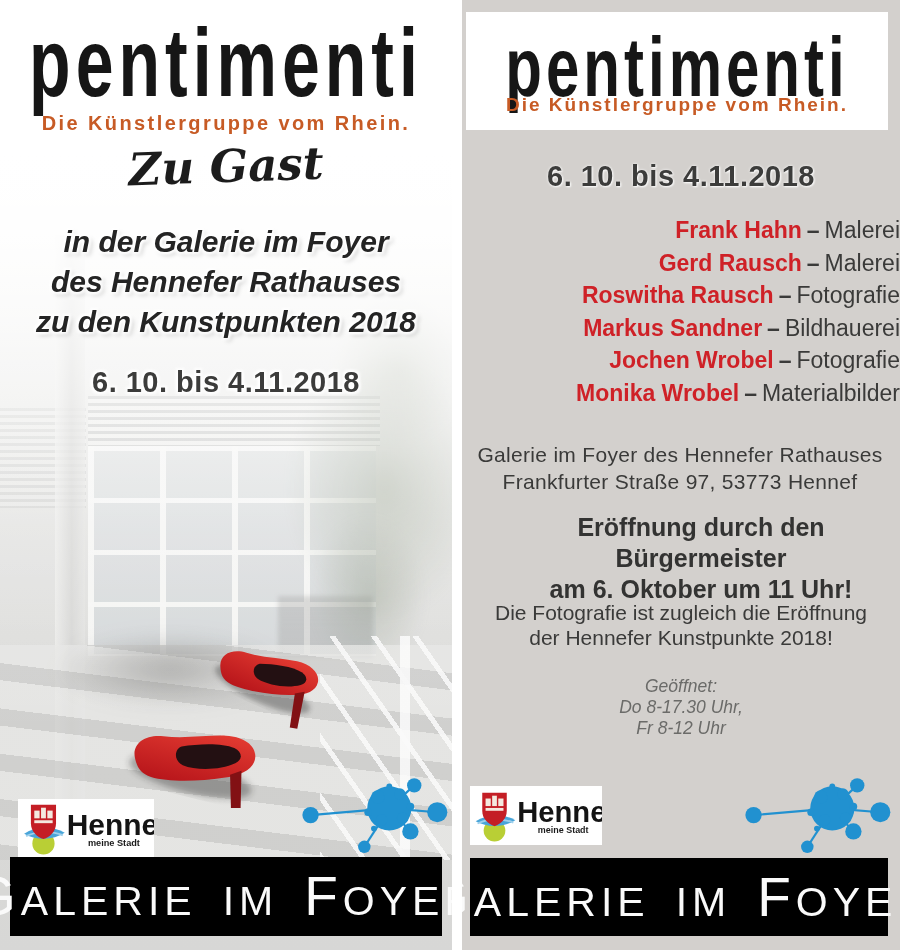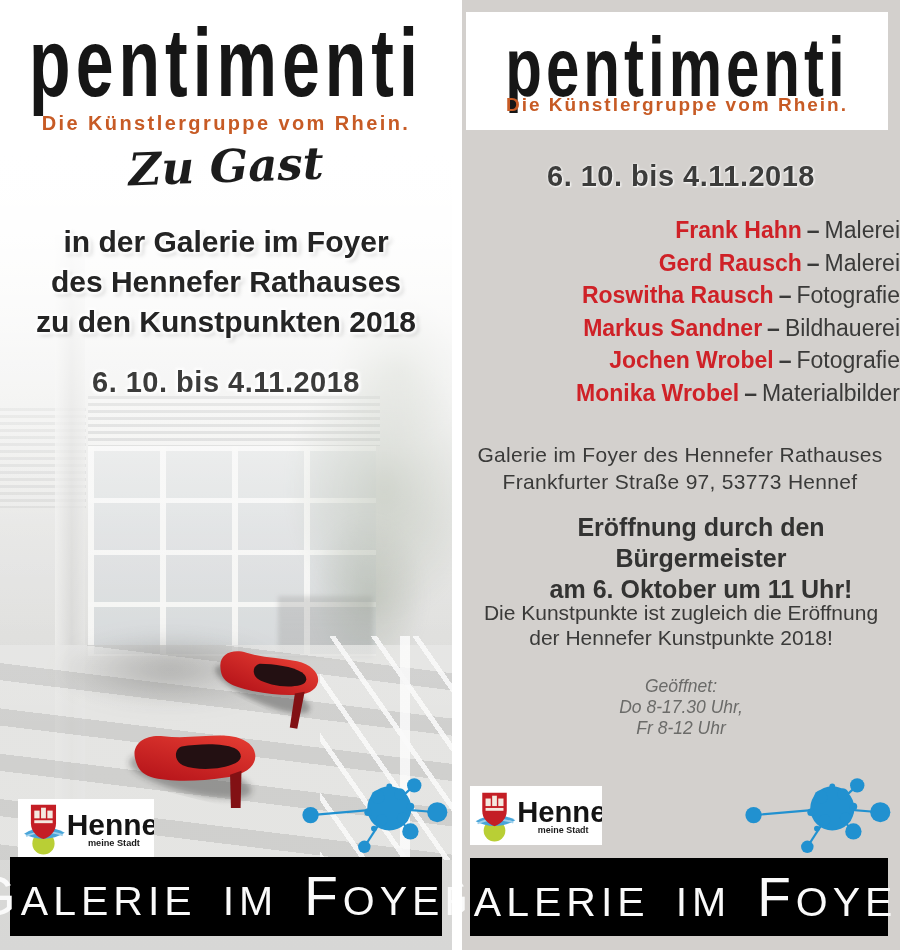--- a/index.html
+++ b/index.html
@@ -64,21 +64,21 @@
     color:var(--accent-orange,#c75b25);white-space:nowrap;}
   .l-subtitle{top:112px;font-size:20px;letter-spacing:2.4px;}
   .r-subtitle{top:82px;font-size:19px;letter-spacing:2px;}
 
   
   .l-script{position:absolute;left:0;right:0;top:140px;text-align:center;
     font-family:"DejaVu Serif",serif;font-style:italic;font-weight:bold;font-size:45px;
     color:#1c1c1c;transform:rotate(-2deg);
     text-shadow:-2px -2px 3px #fff,2px -2px 3px #fff,-2px 2px 3px #fff,2px 2px 3px #fff,0 0 6px #fff;}
   .l-intro{position:absolute;left:0;right:0;top:222px;text-align:center;
-    font-weight:bold;font-size:30px;line-height:40px;color:#242424;
+    font-style:italic;font-weight:bold;font-size:30px;line-height:40px;color:#242424;
     text-shadow:-2px -2px 3px #fff,2px -2px 3px #fff,-2px 2px 3px #fff,2px 2px 3px #fff,3px 3px 5px rgba(0,0,0,.22);}
   .l-date{position:absolute;left:0;right:0;top:366px;text-align:center;
     font-weight:bold;font-size:29px;color:#3c3c3b;letter-spacing:.5px;
     text-shadow:-2px -2px 3px #fff,2px -2px 3px #fff,-2px 2px 3px #fff,2px 2px 3px #fff;}
 
   
   .white-box{position:absolute;left:4px;top:12px;width:422px;height:118px;background:#fff;}
   .r-date{position:absolute;left:0;right:0;top:160px;text-align:center;
     font-weight:bold;font-size:29px;color:#3c3c3b;letter-spacing:.5px;
     text-shadow:0 0 3px rgba(255,255,255,.9),1px 1px 2px rgba(255,255,255,.9);}
@@ -244,21 +244,21 @@
       <div>Galerie im Foyer des Hennefer Rathauses</div>
       <div>Frankfurter Straße 97, 53773 Hennef</div>
     </div>
 
     <div class="r-opening">
       <div>Eröffnung durch den Bürgermeister</div>
       <div>am 6. Oktober um 11 Uhr!</div>
     </div>
 
     <div class="r-vernissage">
-      <div>Die Kunstpunkte ist zugleich die Eröffnung</div>
+      <div>Die Fotografie ist zugleich die Eröffnung</div>
       <div>der Hennefer Kunstpunkte 2018!</div>
     </div>
 
     <div class="r-hours">
       <div>Geöffnet:</div>
       <div>Do 8-17.30 Uhr,</div>
       <div>Fr 8-12 Uhr</div>
     </div>
 
     <div class="hennef-box hennef-right">

